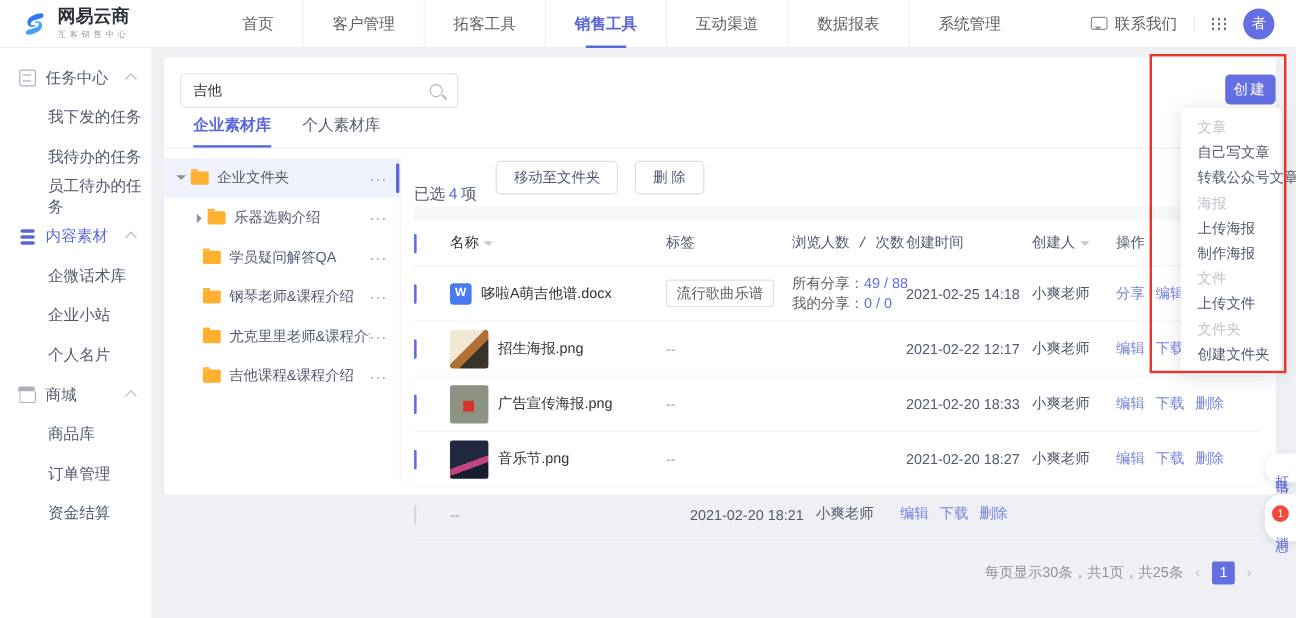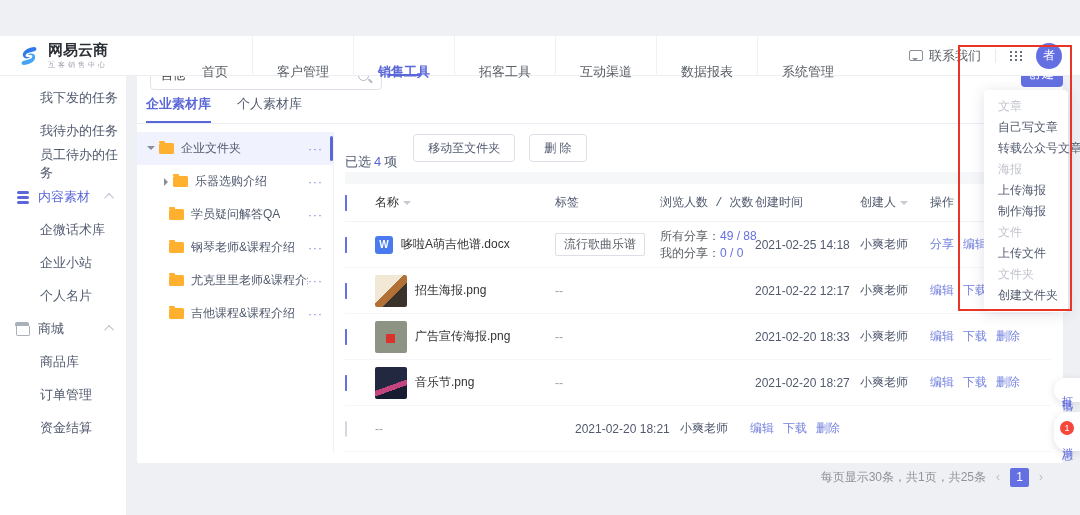--- a/index.html
+++ b/index.html
@@ -2,28 +2,28 @@
 <html><head>
 <meta charset="utf-8">
 <style>
   * { margin:0; padding:0; box-sizing:border-box; }
   html,body { width:1080px; height:515px; overflow:hidden; }
   body { font-family:"Liberation Sans", sans-serif; background:#eef0f4; color:#333; font-size:12px; }
   .page { position:relative; width:1080px; height:515px; }
 
   
   .topnav { position:absolute; left:0; top:0; width:1080px; height:40px; background:#fff;
-            border-bottom:1px solid #eceef2; display:flex; align-items:center; z-index:10;margin-top:36px; }
+            border-bottom:1px solid #eceef2; display:flex; align-items:center; z-index:10; }
   .logo { display:flex; align-items:center; margin-left:18px; width:150px; }
   .logo-mark { width:22px; height:22px; margin-right:8px; flex:none; }
   .logo-text-wrap { display:flex; flex-direction:column; }
   .logo-title { font-size:15px; font-weight:bold; color:#2b2f36; line-height:16px; }
   .logo-sub { font-size:7px; color:#9aa1ac; letter-spacing:3px; margin-top:2px; }
   .nav-items { display:flex; align-items:center; height:40px; margin-left:10px; }
-  .nav-item { position:relative; height:40px; line-height:40px; padding:16px 24px; font-size:13px; color:#5a5f66; cursor:pointer; }
+  .nav-item { position:relative; height:40px; line-height:40px; padding:0 24px; font-size:13px; color:#5a5f66; cursor:pointer; }
   .nav-item + .nav-item { border-left:1px solid #f0f1f4; }
   .nav-item.active { color:#5a67d8; font-weight:bold; }
   .nav-item.active::after { content:""; position:absolute; left:50%; transform:translateX(-50%);
             bottom:0; width:34px; height:2px; background:#5a67d8; border-radius:1px; }
   .nav-right { margin-left:auto; display:flex; align-items:center; margin-right:18px; }
   .chat-ic { width:14px; height:11px; border:1.5px solid #8a9098; border-radius:2px; position:relative; margin-right:6px; }
   .chat-ic::after { content:""; position:absolute; left:2px; bottom:-4px; border:3px solid transparent; border-top-color:#8a9098; }
   .contact { font-size:13px; color:#5a5f66; }
   .nav-sep { width:1px; height:14px; background:#e7e9ee; margin:0 14px; }
   .grid-ic { display:flex; flex-direction:column; gap:2px; margin-right:14px; cursor:pointer; }
@@ -47,29 +47,29 @@
   .sic-tasks { border:1.5px solid #aab0ba; border-radius:2px; }
   .sic-tasks::after { content:""; position:absolute; left:2px; top:3px; width:7px; height:4px;
           border-top:1.5px solid #aab0ba; border-bottom:1.5px solid #aab0ba; }
   .sic-layers { }
   .sic-layers i { position:absolute; left:1px; width:12px; height:3px; background:#5a67d8; border-radius:1.5px; }
   .sic-layers i:nth-child(1){top:1px;} .sic-layers i:nth-child(2){top:6px;} .sic-layers i:nth-child(3){top:11px;}
   .sic-shop { border:1.5px solid #aab0ba; border-top:none; border-radius:0 0 2px 2px; height:10px; margin-top:4px; }
   .sic-shop::before { content:""; position:absolute; left:-2px; top:-4px; width:14px; height:4px; background:#aab0ba; border-radius:2px 2px 0 0; }
 
   
-  .card { position:absolute; left:137px; top:48px; width:926px; height:415px; background:#fff; border-radius:2px; }
+  .card { position:absolute; left:137px; top:48px; width:926px; height:364px; background:#fff; border-radius:2px; }
   .searchbox { position:absolute; left:13px; top:13px; width:232px; height:29px; border:1px solid #dfe2e8; border-radius:4px;
                display:flex; align-items:center; background:#fff; }
   .searchbox input { border:none; outline:none; flex:1; padding:0 10px; font-size:12px; color:#333; font-family:inherit; background:transparent; }
   .mag { width:11px; height:11px; border:1.5px solid #b3b9c4; border-radius:50%; position:relative; margin-right:12px; flex:none; }
   .mag::after { content:""; position:absolute; left:9px; top:9px; width:5px; height:1.5px; background:#b3b9c4; transform:rotate(45deg); }
   .create-btn { position:absolute; left:884px; top:14px; width:42px; height:25px; background:#6470e2; color:#fff;
                 border:none; border-radius:4px; font-size:12px; letter-spacing:2px; cursor:pointer; font-family:inherit; }
-  .tabs { position:absolute; left:0; top:47px; width:926px; height:29px; border-bottom:1px solid #ebeef5; display:flex; padding-left:9px; }
+  .tabs { position:absolute; left:0; top:47px; width:926px; height:29px; border-bottom:1px solid #ebeef5; display:flex; padding-left:24px; }
   .tab { font-size:13px; color:#515a6e; margin-right:26px; padding-bottom:9px; cursor:pointer; position:relative; }
   .tab.active { color:#5a67d8; font-weight:bold; border-bottom:2px solid #5a67d8; }
 
   
   .tree { position:absolute; left:0; top:84px; width:196px; }
   .tree-row { height:33px; display:flex; align-items:center; font-size:12px; color:#515a6e; position:relative; cursor:pointer; }
   .tree-row.selected { background:#f0f2fd; }
   .tree-row.selected::after { content:""; position:absolute; right:0; top:4px; bottom:4px; width:3px; background:#5a67d8; border-radius:2px; }
   .caret-d { width:0; height:0; border:4px solid transparent; border-top-color:#8a9098; margin:3px 4px 0 10px; flex:none; }
   .caret-r { width:0; height:0; border:4px solid transparent; border-left-color:#8a9098; margin:0 1px 0 13px; flex:none; }
@@ -155,22 +155,22 @@
         <path d="M6 20 C14 19 18 15 17 11 C16 8 12 8 10 10 L13 10 C15 10 15 13 12 14 L5 16 C3 17 3 20 6 20 Z" fill="#46a3f5"></path>
       </svg>
       <div class="logo-text-wrap">
         <span class="logo-title">网易云商</span>
         <span class="logo-sub">互客销售中心</span>
       </div>
     </div>
     <div class="nav-items">
       <div class="nav-item">首页</div>
       <div class="nav-item">客户管理</div>
+      <div class="nav-item">拓客工具</div>
       <div class="nav-item active">销售工具</div>
-      <div class="nav-item">拓客工具</div>
       <div class="nav-item">互动渠道</div>
       <div class="nav-item">数据报表</div>
       <div class="nav-item">系统管理</div>
     </div>
     <div class="nav-right">
       <span class="chat-ic"></span>
       <span class="contact">联系我们</span>
       <span class="nav-sep"></span>
       <span class="grid-ic">
           <i></i>

